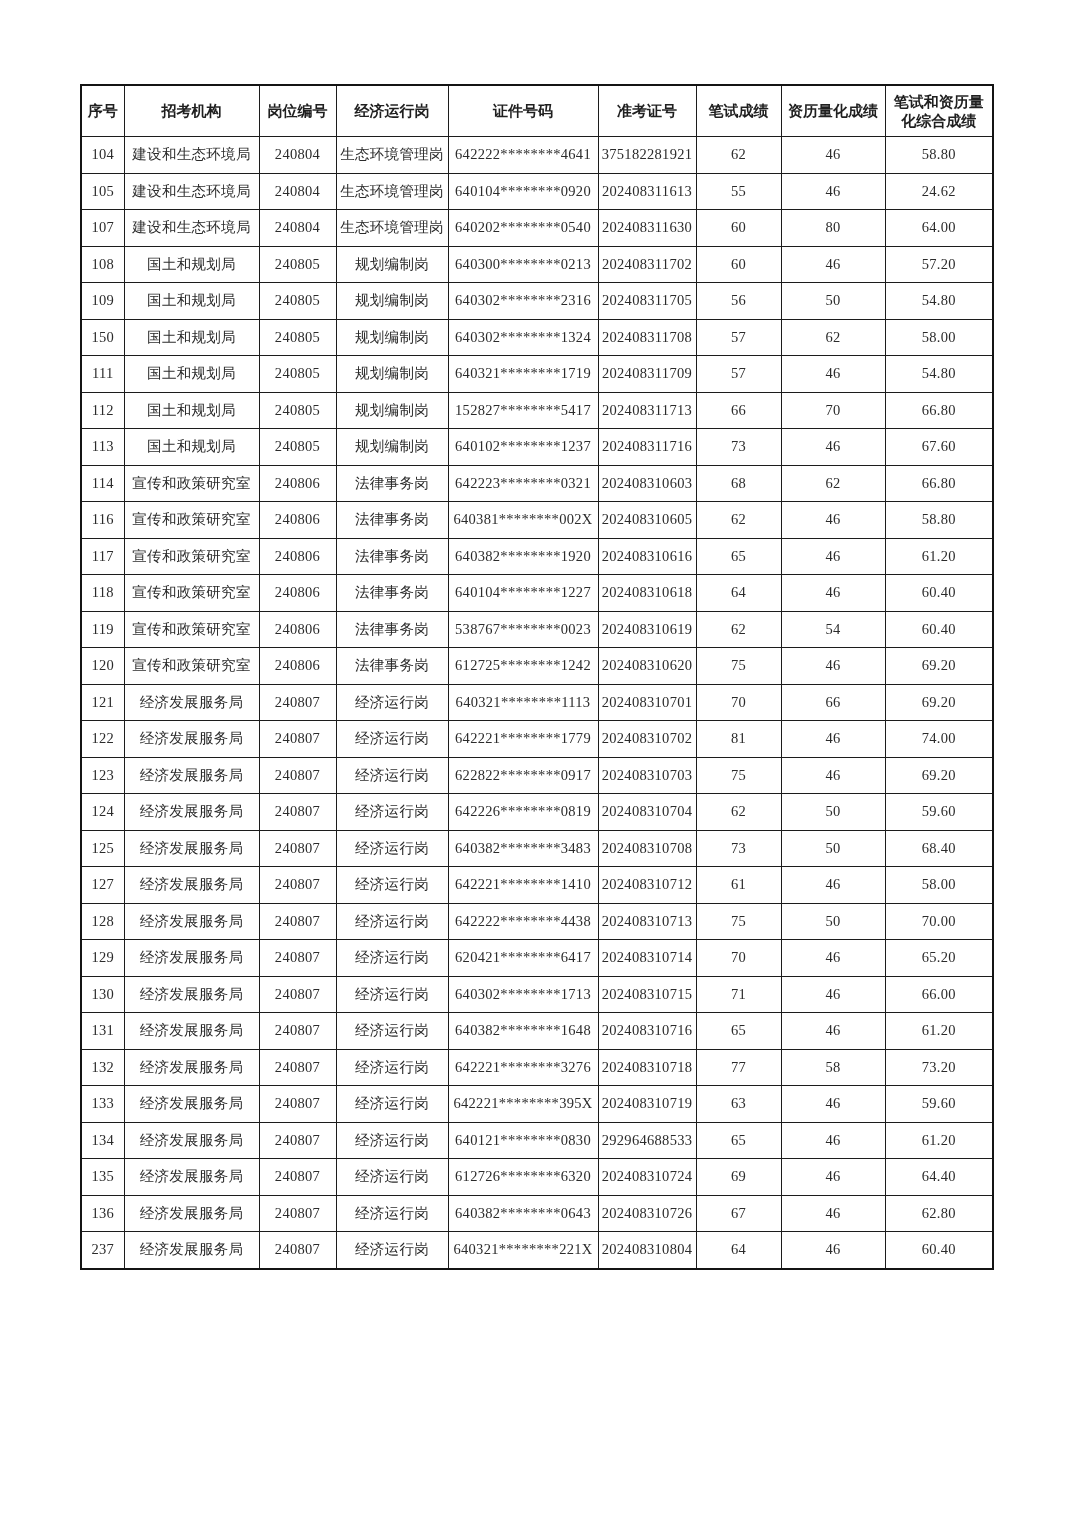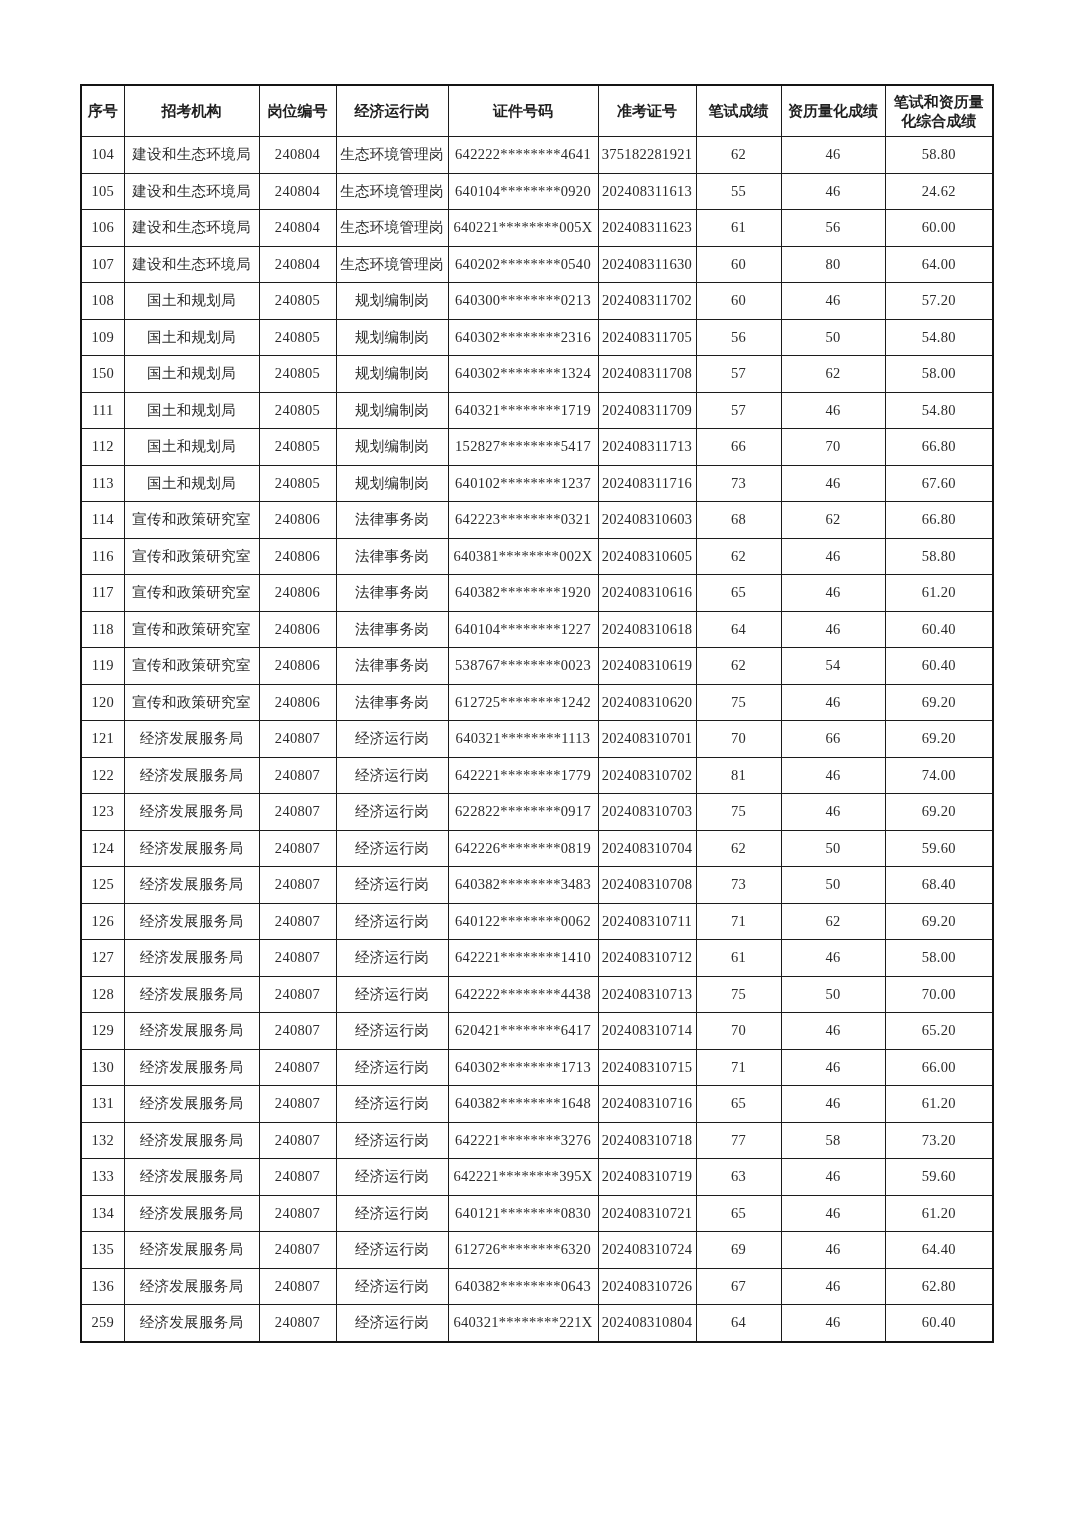--- a/index.html
+++ b/index.html
@@ -90,31 +90,20 @@
           <td>建设和生态环境局</td>
           <td>240804</td>
           <td>生态环境管理岗</td>
           <td>640104********0920</td>
           <td>202408311613</td>
           <td>55</td>
           <td>46</td>
           <td>24.62</td>
         </tr>
         <tr>
-          <td>106</td>
-          <td>建设和生态环境局</td>
-          <td>240804</td>
-          <td>生态环境管理岗</td>
-          <td>640221********005X</td>
-          <td>202408311623</td>
-          <td>61</td>
-          <td>56</td>
-          <td>60.00</td>
-        </tr>
-        <tr>
           <td>107</td>
           <td>建设和生态环境局</td>
           <td>240804</td>
           <td>生态环境管理岗</td>
           <td>640202********0540</td>
           <td>202408311630</td>
           <td>60</td>
           <td>80</td>
           <td>64.00</td>
         </tr>
@@ -299,31 +288,20 @@
           <td>经济发展服务局</td>
           <td>240807</td>
           <td>经济运行岗</td>
           <td>640382********3483</td>
           <td>202408310708</td>
           <td>73</td>
           <td>50</td>
           <td>68.40</td>
         </tr>
         <tr>
-          <td>126</td>
-          <td>经济发展服务局</td>
-          <td>240807</td>
-          <td>经济运行岗</td>
-          <td>640122********0062</td>
-          <td>202408310711</td>
-          <td>71</td>
-          <td>62</td>
-          <td>69.20</td>
-        </tr>
-        <tr>
           <td>127</td>
           <td>经济发展服务局</td>
           <td>240807</td>
           <td>经济运行岗</td>
           <td>642221********1410</td>
           <td>202408310712</td>
           <td>61</td>
           <td>46</td>
           <td>58.00</td>
         </tr>
@@ -392,21 +370,21 @@
           <td>63</td>
           <td>46</td>
           <td>59.60</td>
         </tr>
         <tr>
           <td>134</td>
           <td>经济发展服务局</td>
           <td>240807</td>
           <td>经济运行岗</td>
           <td>640121********0830</td>
-          <td>202408310721</td>
+          <td>292964688533</td>
           <td>65</td>
           <td>46</td>
           <td>61.20</td>
         </tr>
         <tr>
           <td>135</td>
           <td>经济发展服务局</td>
           <td>240807</td>
           <td>经济运行岗</td>
           <td>612726********6320</td>
@@ -420,21 +398,21 @@
           <td>经济发展服务局</td>
           <td>240807</td>
           <td>经济运行岗</td>
           <td>640382********0643</td>
           <td>202408310726</td>
           <td>67</td>
           <td>46</td>
           <td>62.80</td>
         </tr>
         <tr>
-          <td>259</td>
+          <td>237</td>
           <td>经济发展服务局</td>
           <td>240807</td>
           <td>经济运行岗</td>
           <td>640321********221X</td>
           <td>202408310804</td>
           <td>64</td>
           <td>46</td>
           <td>60.40</td>
         </tr>
       </tbody>

